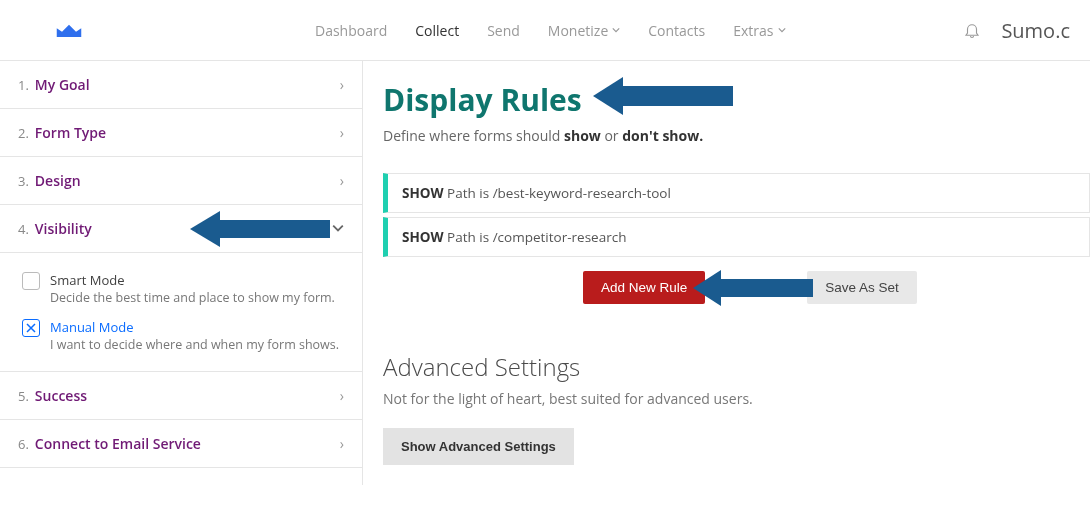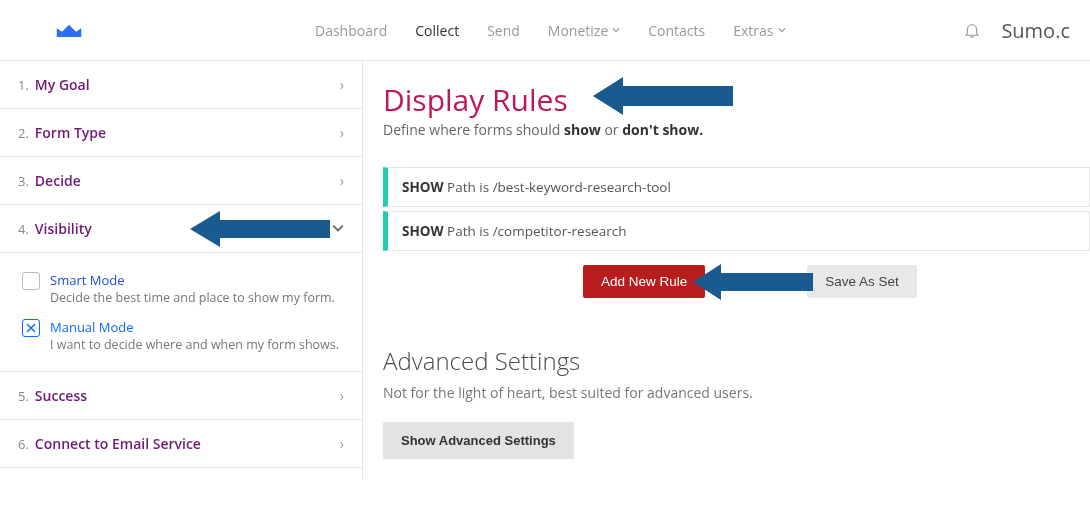--- a/index.html
+++ b/index.html
@@ -20,26 +20,26 @@
 .step .label { font-weight: 600; font-size: 14px; color: #701a75; }
 .step .chevron { margin-left: auto; color: #999; font-size: 14px; }
 .step.expanded .chevron { transform: none; }
 
 .sub { padding: 12px 18px 12px 22px; border-bottom: 1px solid #e5e5e5; }
 .mode { display: flex; align-items: flex-start; gap: 10px; padding: 6px 0; }
 .mode .box { width: 18px; height: 18px; border: 1px solid #bbb; border-radius: 3px; flex-shrink: 0; display: flex; align-items: center; justify-content: center; margin-top: 1px; }
 .mode .box.selected { border-color: #0a6cff; }
 .mode .box.selected svg { stroke: #0a6cff; }
 .mode .t { font-size: 13px; }
-.mode .t .title { font-weight: 500; color: #1d4ed8; }
+.mode .t .title { font-weight: 500; color: #404040; }
 .mode .t .title.blue { color: #0a6cff; }
 .mode .t .desc { color: #777; font-size: 12.5px; }
 
 .main { flex: 1; border-left: 1px solid #e5e5e5; border-top: 1px solid #e5e5e5; padding: 18px 0 20px 20px; position: relative; }
-.h1 { font-size: 30px; font-weight: 400; color: #be185d; }
+.h1 { font-size: 30px; font-weight: 700; color: #0f766e; margin-bottom: 6px; }
 .sub-h { font-size: 14px; color: #666; margin-bottom: 28px; }
 .sub-h b { font-weight: 700; color: #333; }
 
 .rule { border: 1px solid #e5e5e5; border-left: 5px solid #1fcfb0; padding: 10px 14px; margin-bottom: 4px; font-size: 13.5px; color: #555; }
 .rule b { font-weight: 700; color: #333; }
 
 .actions { display: flex; gap: 8px; margin-top: 14px; padding-left: 200px; }
 .btn { padding: 9px 18px; font-size: 13.5px; border-radius: 2px; cursor: pointer; border: none; }
 .btn-primary { background: #b91c1c; color: #fff; }
 .btn-secondary { background: #e8e8e8; color: #444; margin-left: 94px; }
@@ -95,21 +95,21 @@
       <span class="label">My Goal</span>
       <span class="chevron">›</span>
     </div>
     <div class="step">
       <span class="num">2.</span>
       <span class="label">Form Type</span>
       <span class="chevron">›</span>
     </div>
     <div class="step">
       <span class="num">3.</span>
-      <span class="label">Decide</span>
+      <span class="label">Design</span>
       <span class="chevron">›</span>
     </div>
     <div class="step expanded" style="position:relative;">
       <span class="num">4.</span>
       <span class="label">Visibility</span>
       <span class="chevron"><svg width="12" height="12" viewBox="0 0 10 10">
             <path d="M1 3 L5 7 L9 3" stroke="#666" stroke-width="1.5" fill="none"></path>
           </svg></span>
       <div class="arrow" style="left:190px; top:2px;">
         <svg width="140" height="44" viewBox="0 0 140 44">

